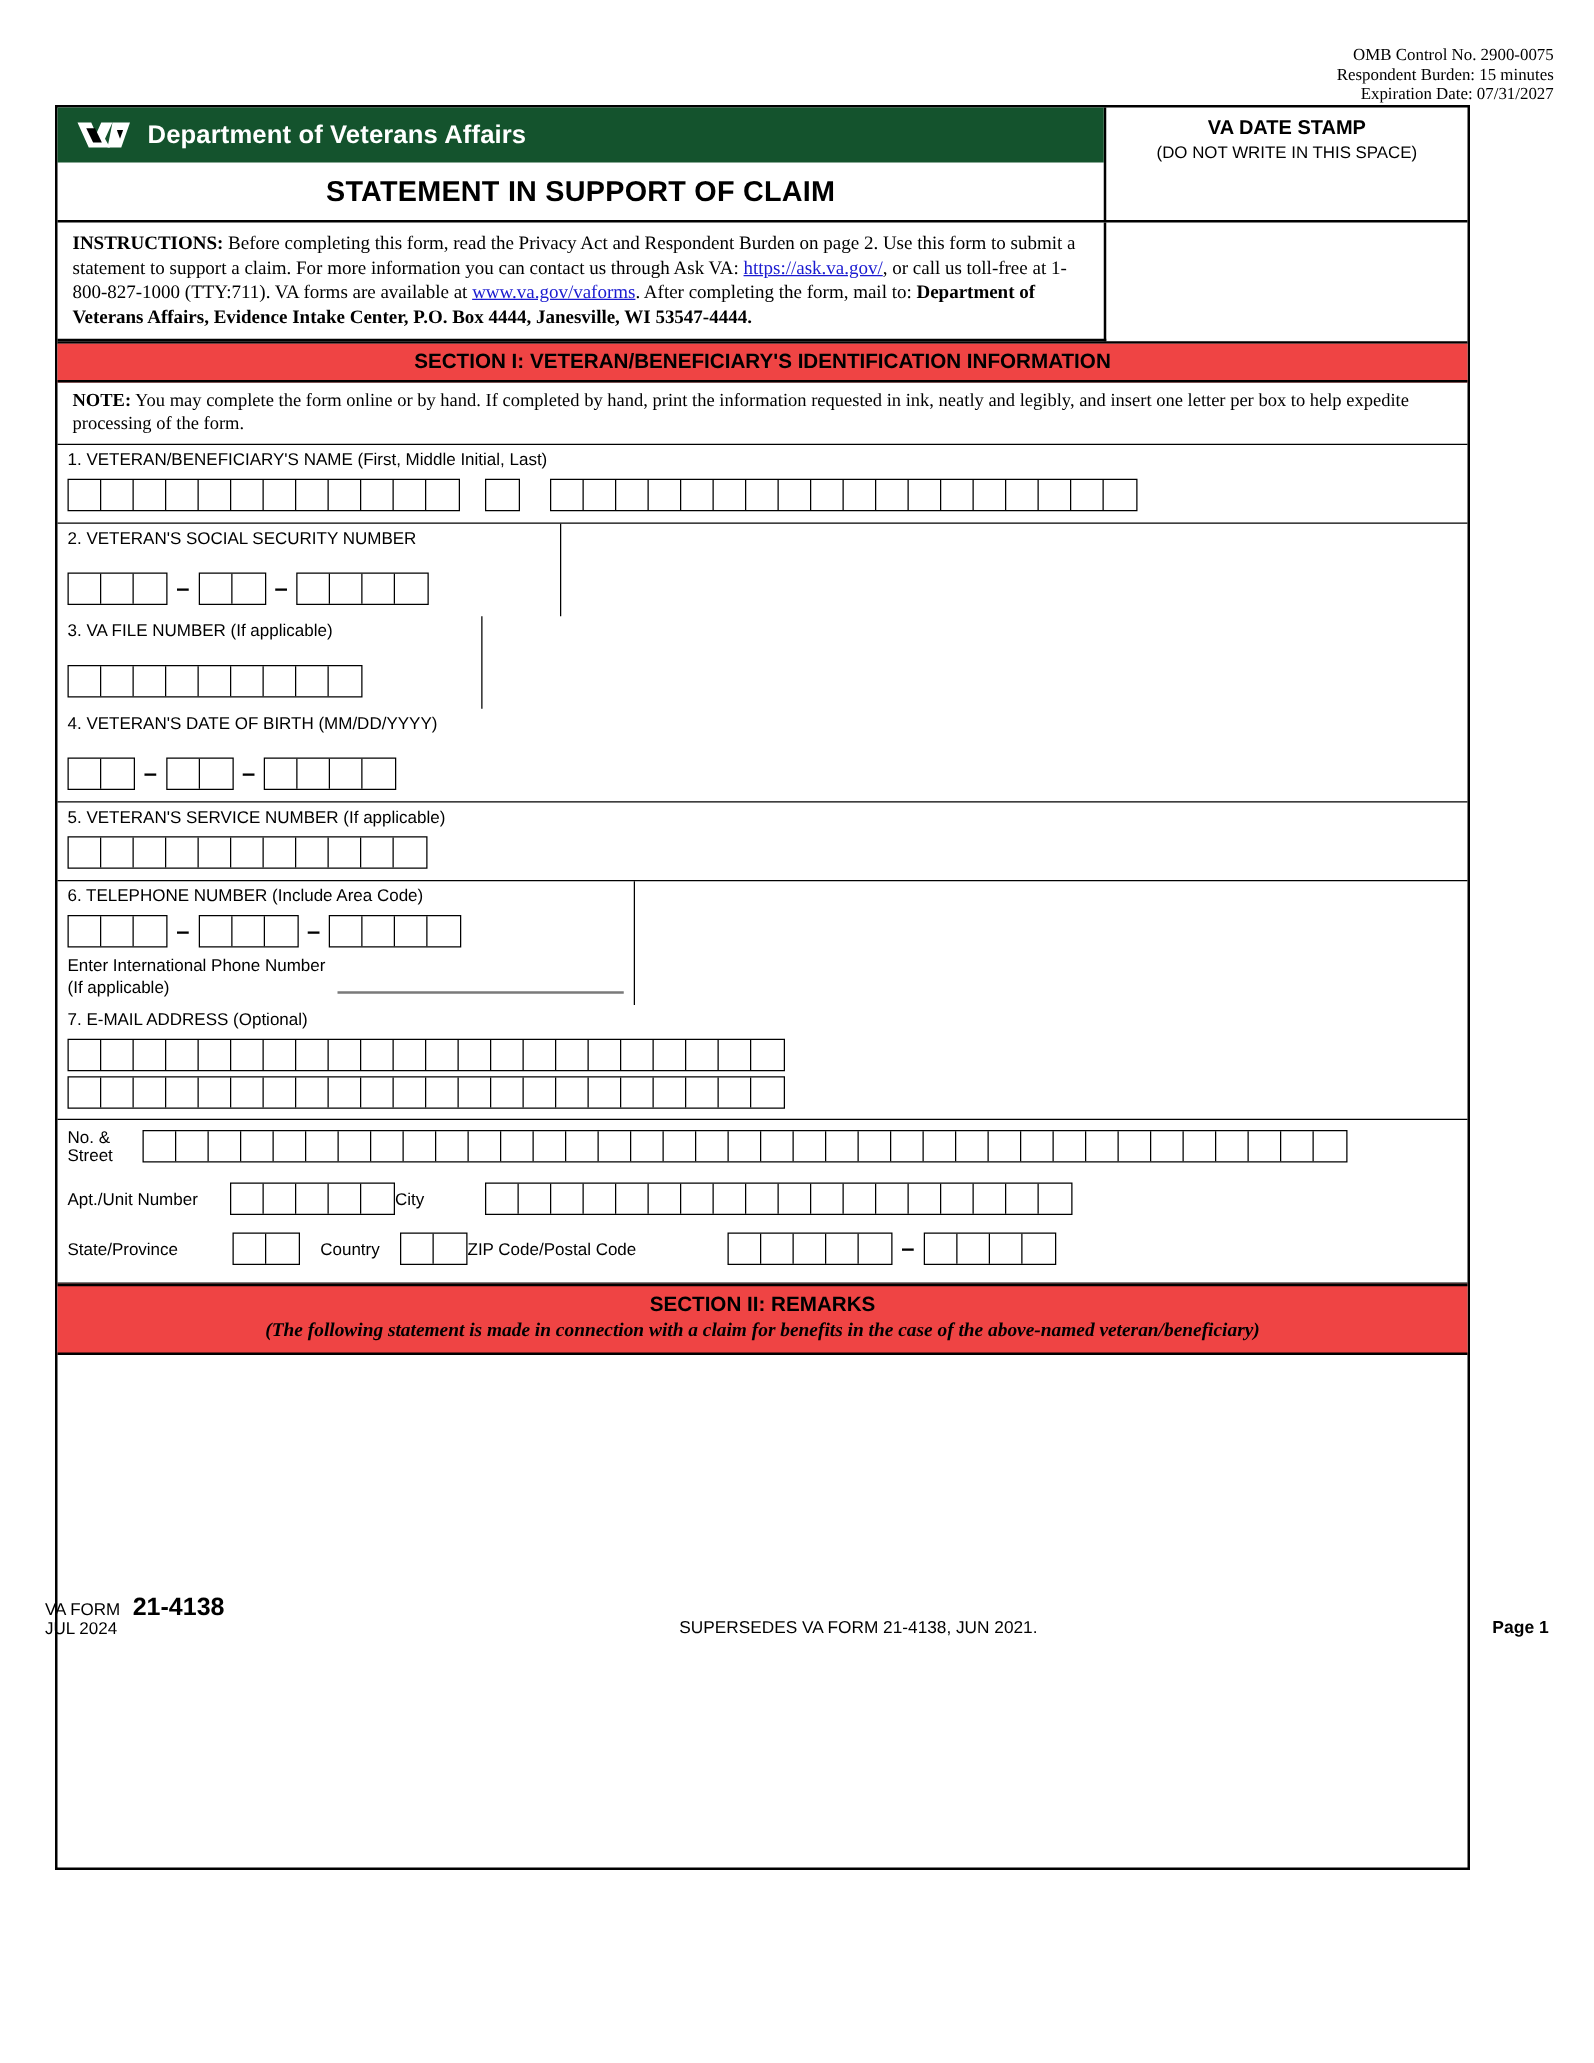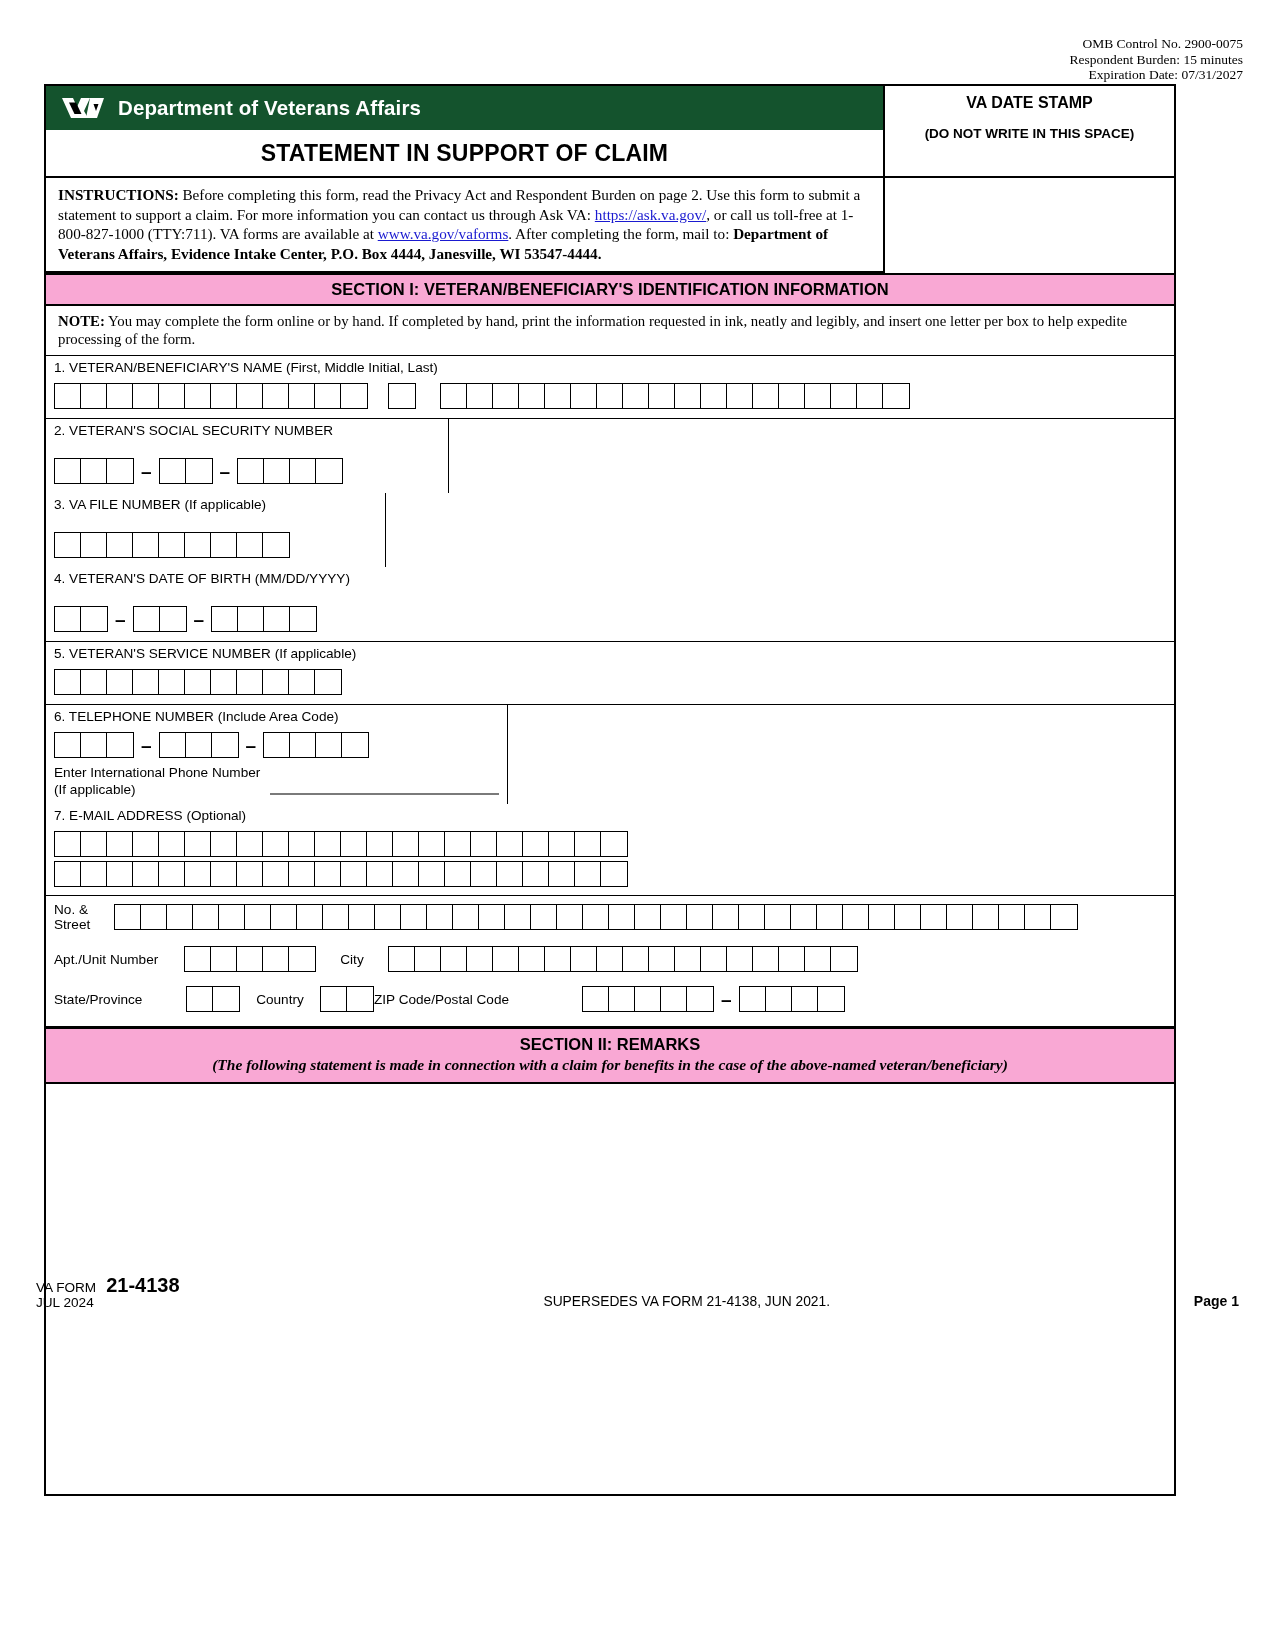--- a/index.html
+++ b/index.html
@@ -40,40 +40,40 @@
     height: 44px; display: flex; align-items: center; padding-left: 14px;
   }
   .va-logo { width: 46px; height: 26px; flex: 0 0 auto; margin-right: 12px; }
   .va-wordmark { font-size: 20.5px; font-weight: bold; letter-spacing: .1px; }
   .form-title {
     height: 46px; display: flex; align-items: center; justify-content: center;
     font-size: 23px; font-weight: bold; letter-spacing: .2px;
   }
   .hdr-right { width: 289px; text-align: center; padding-top: 8px; }
   .stamp-title { font-size: 16px; font-weight: bold; }
-  .stamp-sub { font-size: 13.5px; margin-top: 14px; font-weight: bold; }
+  .stamp-sub { font-size: 13.5px; margin-top: 2px; }
 
   
   .instructions {
     border-bottom: 2.5px solid #000;
     padding: 7px 10px 8px 12px;
     font-family: "Liberation Serif", serif;
     font-size: 15.2px;
     line-height: 19.5px;
     width: 839px;
     border-right: 2px solid #000;
   }
   .instructions b { font-weight: bold; }
   .lnk { text-decoration: underline; color: #1a1ad0; }
   .instr-wrap { display: flex; border-bottom: 2.5px solid #000; }
   .instr-right { width: 289px; }
 
   
   .section-bar {
-    background: #f9a8d4;
+    background: #ef4444;
     border-bottom: 2.5px solid #000;
     text-align: center;
     font-size: 16.5px; font-weight: bold;
     padding: 5px 0 5px 0;
   }
   .section-bar.two { padding: 6px 0 8px; }
   .section-sub {
     font-family: "Liberation Serif", serif;
     font-style: italic; font-weight: bold;
     font-size: 15.5px; margin-top: 2px;
@@ -446,21 +446,21 @@
       </div>
       <div class="fieldline" style="padding-top:10px; padding-bottom:4px">
         <div class="addr-lbl" style="width:130px">Apt./Unit Number</div>
         <div class="comb">
             <i></i>
             <i></i>
             <i></i>
             <i></i>
             <i></i>
           </div>
-        <div class="addr-lbl" style="width:72px; text-align:center">City</div>
+        <div class="addr-lbl" style="width:72px; text-align:left">City</div>
         <div class="comb">
             <i></i>
             <i></i>
             <i></i>
             <i></i>
             <i></i>
             <i></i>
             <i></i>
             <i></i>
             <i></i>

